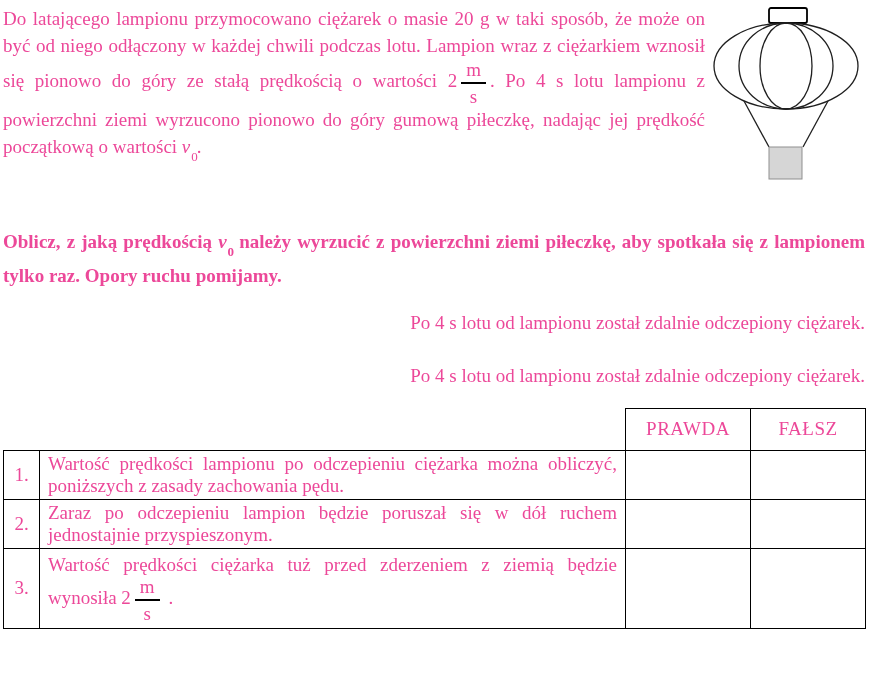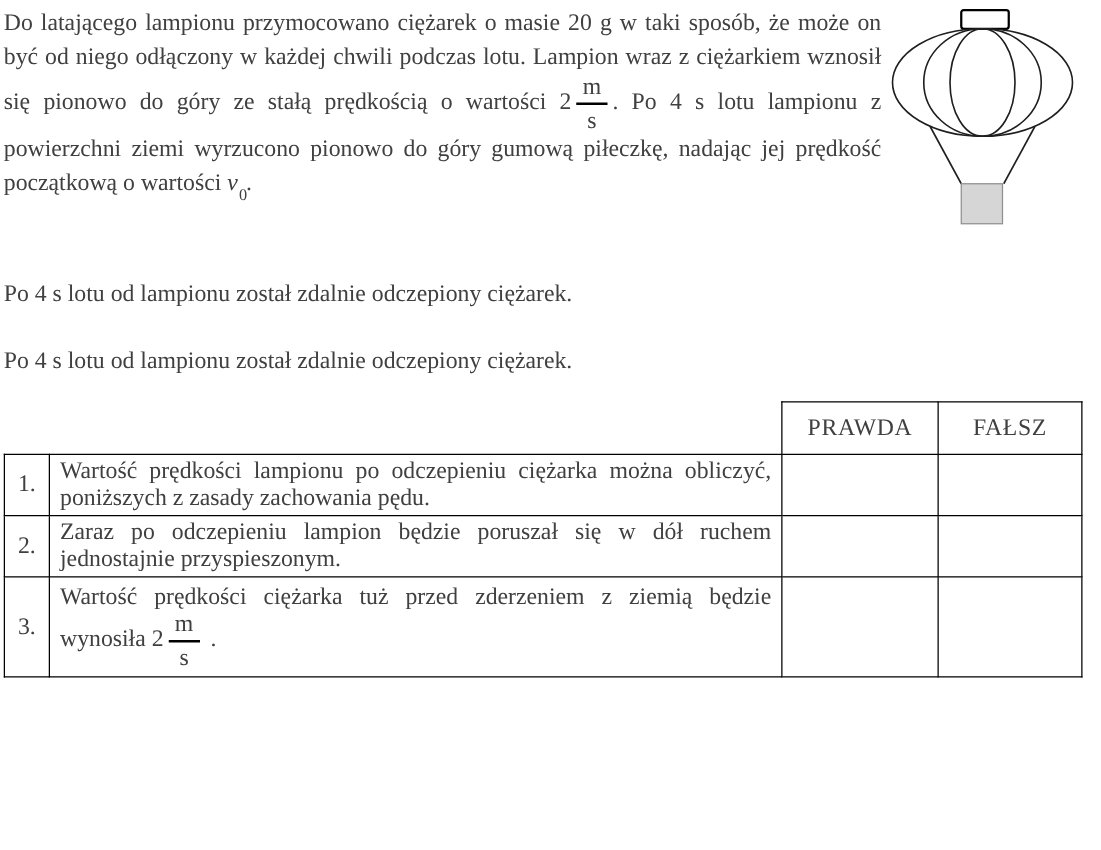--- a/index.html
+++ b/index.html
@@ -2,21 +2,21 @@
 <html><head>
 <meta charset="utf-8">
 <style>
   html,body{margin:0;padding:0;background:#fff;}
   .page{
     position:relative;
     width:881px;height:680px;
     box-sizing:border-box;
     padding:5px 16px 0 3px;
     background:#fff;
-    color:#404040;
+    color:#ec4899;
     font-family:"Liberation Serif","DejaVu Serif",serif;
     font-size:19px;
     line-height:27px;
     overflow:hidden;
   }
   p{margin:0;}
   .justify{text-align:justify;}
   .bold{font-weight:700;}
   .intro{position:relative;min-height:197px;}
   .intro-para{width:702px;}
@@ -26,21 +26,21 @@
   .lantern .cap{fill:#fff;stroke:#000;stroke-width:1.8;}
   .lantern .weight{fill:#d6d6d6;stroke:#8f8f8f;stroke-width:1;}
   .frac{display:inline-block;vertical-align:middle;text-align:center;margin:0 4px;line-height:1;}
   .fr-n{display:block;padding:1px 5px 3px;border-bottom:2px solid #000;}
   .fr-d{display:block;padding-top:3px;}
   .var i{font-style:italic;}
   .var sub{font-size:13px;position:relative;top:3px;left:1px;}
   .task1{margin-top:26px;}
   .task2{margin-top:20px;}
   .task3{margin-top:26px;}
-  .line{display:block;}
+  .line{display:block;text-align:right;}
   .truth-table{
     margin-top:19px;
     border-collapse:collapse;
     width:862px;
     table-layout:fixed;
     font-size:19px;
     line-height:22px;
   }
   .truth-table td,.truth-table th{border:1px solid #000;padding:2px 8px;box-sizing:border-box;margin-top:41px;}
   .truth-table .no-border{border:none;}
@@ -65,20 +65,21 @@
       <rect class="cap" x="63" y="2" width="38" height="15" rx="2"></rect>
       <ellipse cx="80" cy="60" rx="72" ry="43"></ellipse>
       <ellipse cx="80" cy="60" rx="47" ry="43"></ellipse>
       <ellipse cx="80" cy="60" rx="26" ry="43"></ellipse>
       <line x1="38" y1="95" x2="63" y2="141"></line>
       <line x1="122" y1="95" x2="97" y2="141"></line>
       <rect class="weight" x="63" y="141" width="33" height="32"></rect>
     </svg>
   </section>
 
+  <p class="justify bold task1"><span>Oblicz, z jaką prędkością </span><span class="var"><i>v</i><sub>0</sub></span><span> należy wyrzucić z powierzchni ziemi piłeczkę, aby spotkała się z lampionem tylko raz. Opory ruchu pomijamy.</span></p>
 
   <p class="task2">
     <span class="line">Po 4 s lotu od lampionu został zdalnie odczepiony ciężarek.</span>
   </p>
 
   <p class="task3">
     <span class="line">Po 4 s lotu od lampionu został zdalnie odczepiony ciężarek.</span>
   </p>
 
   <table class="truth-table">

